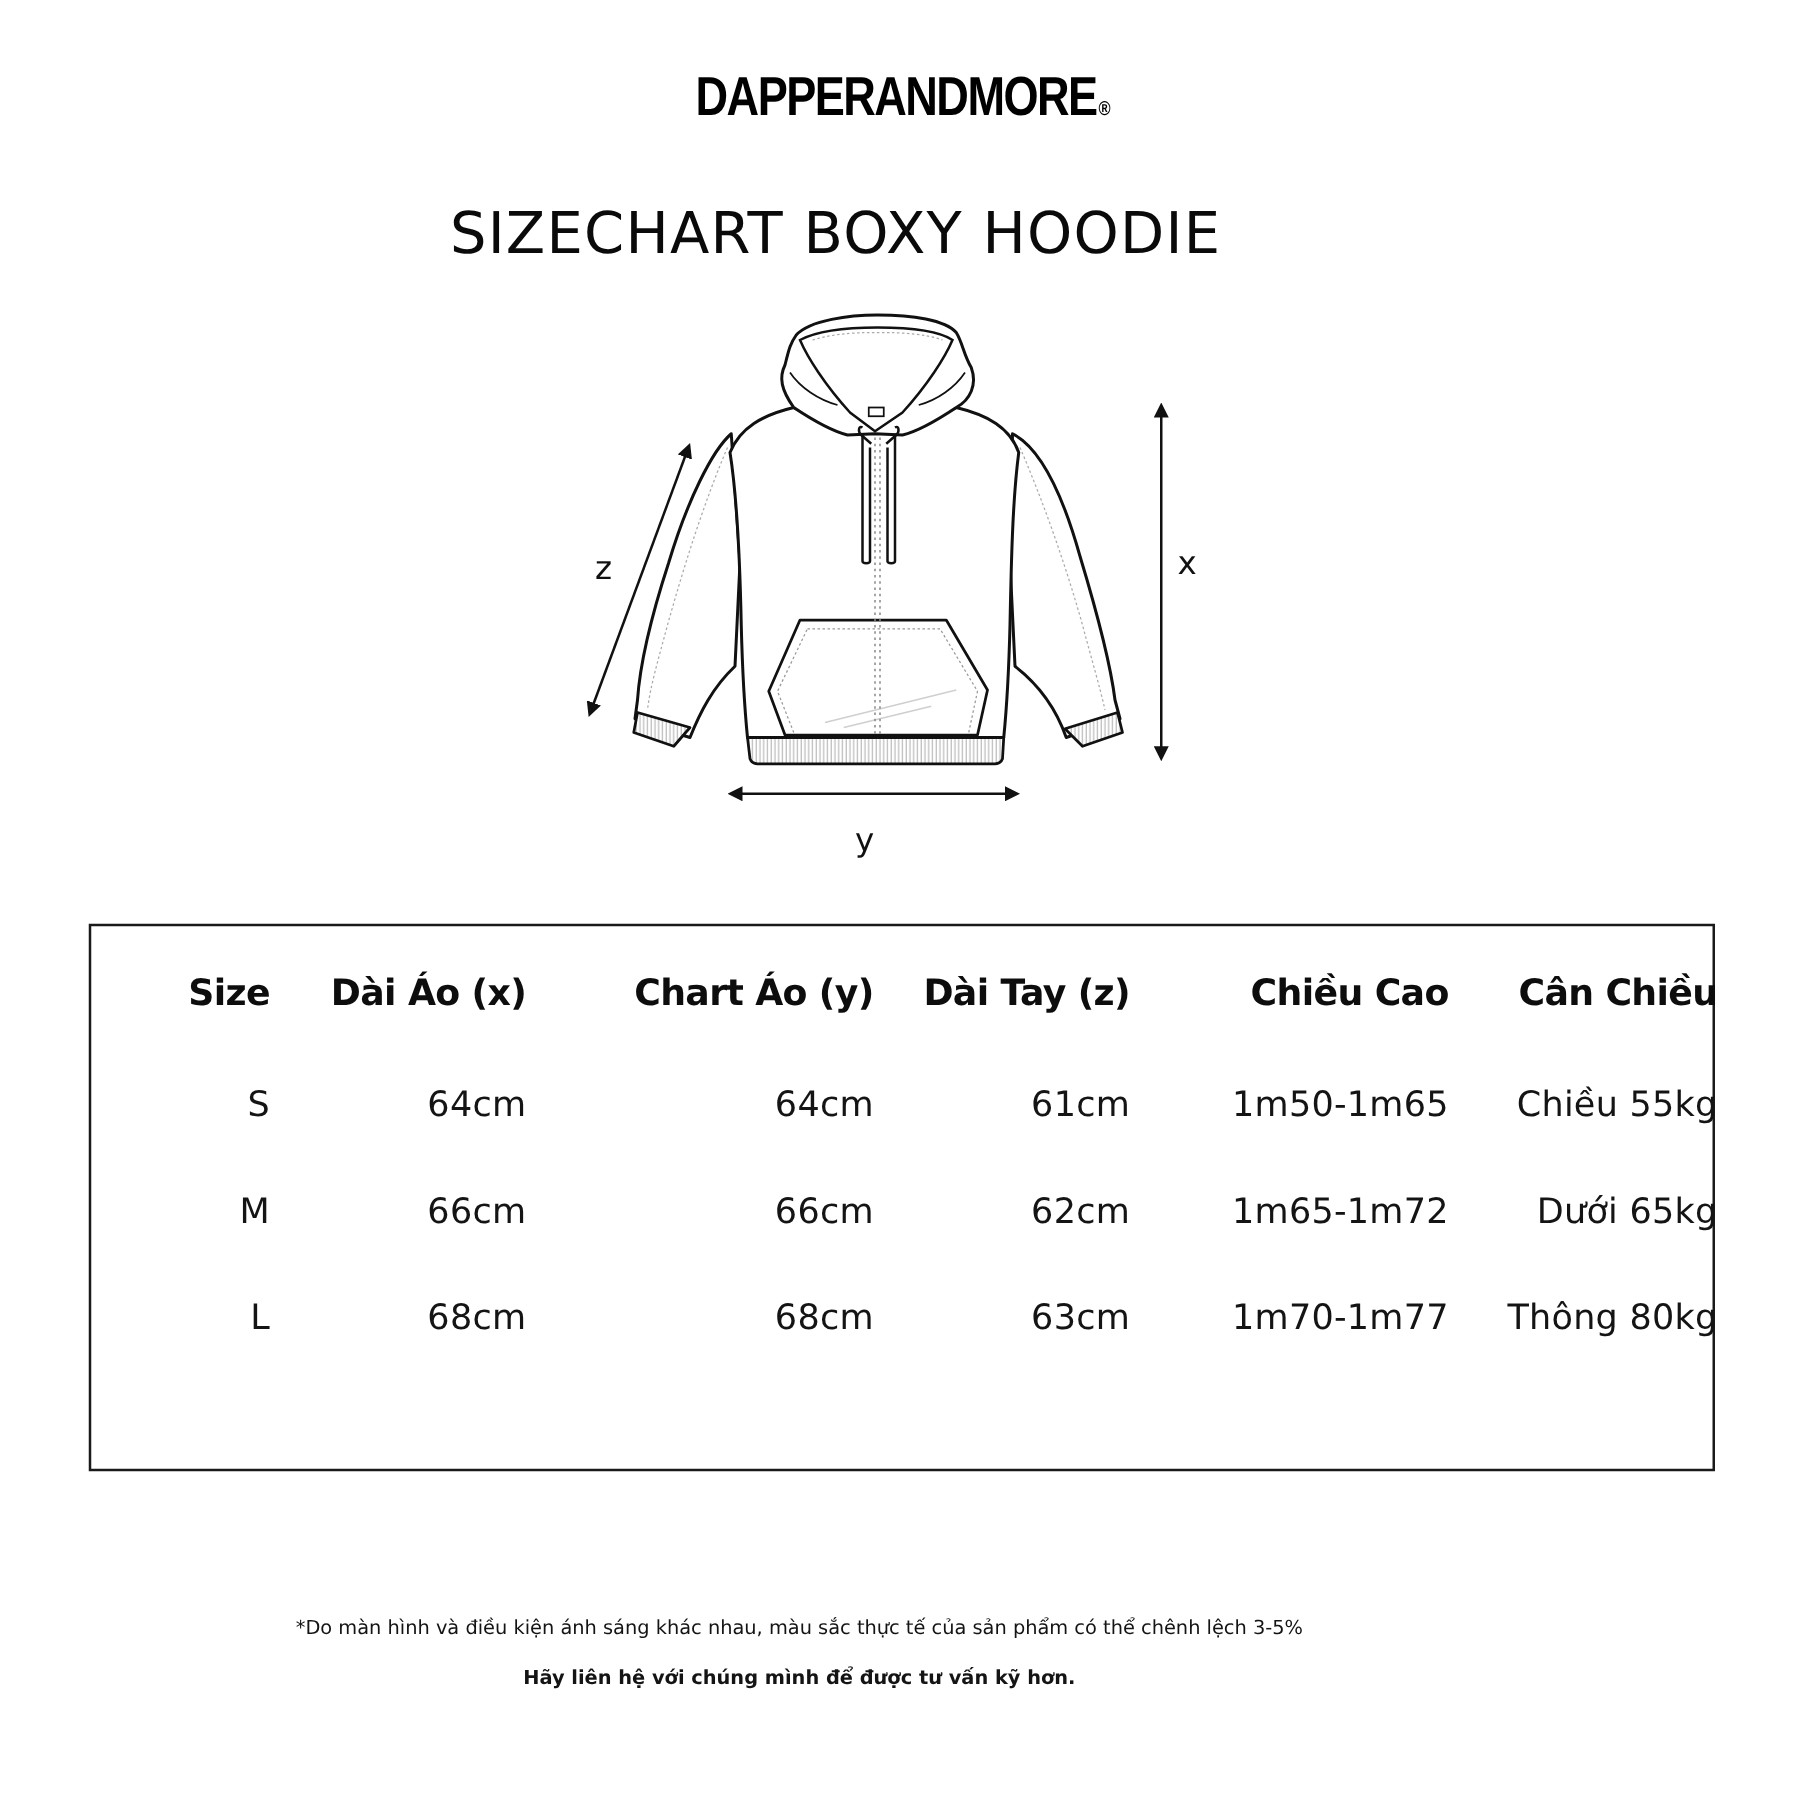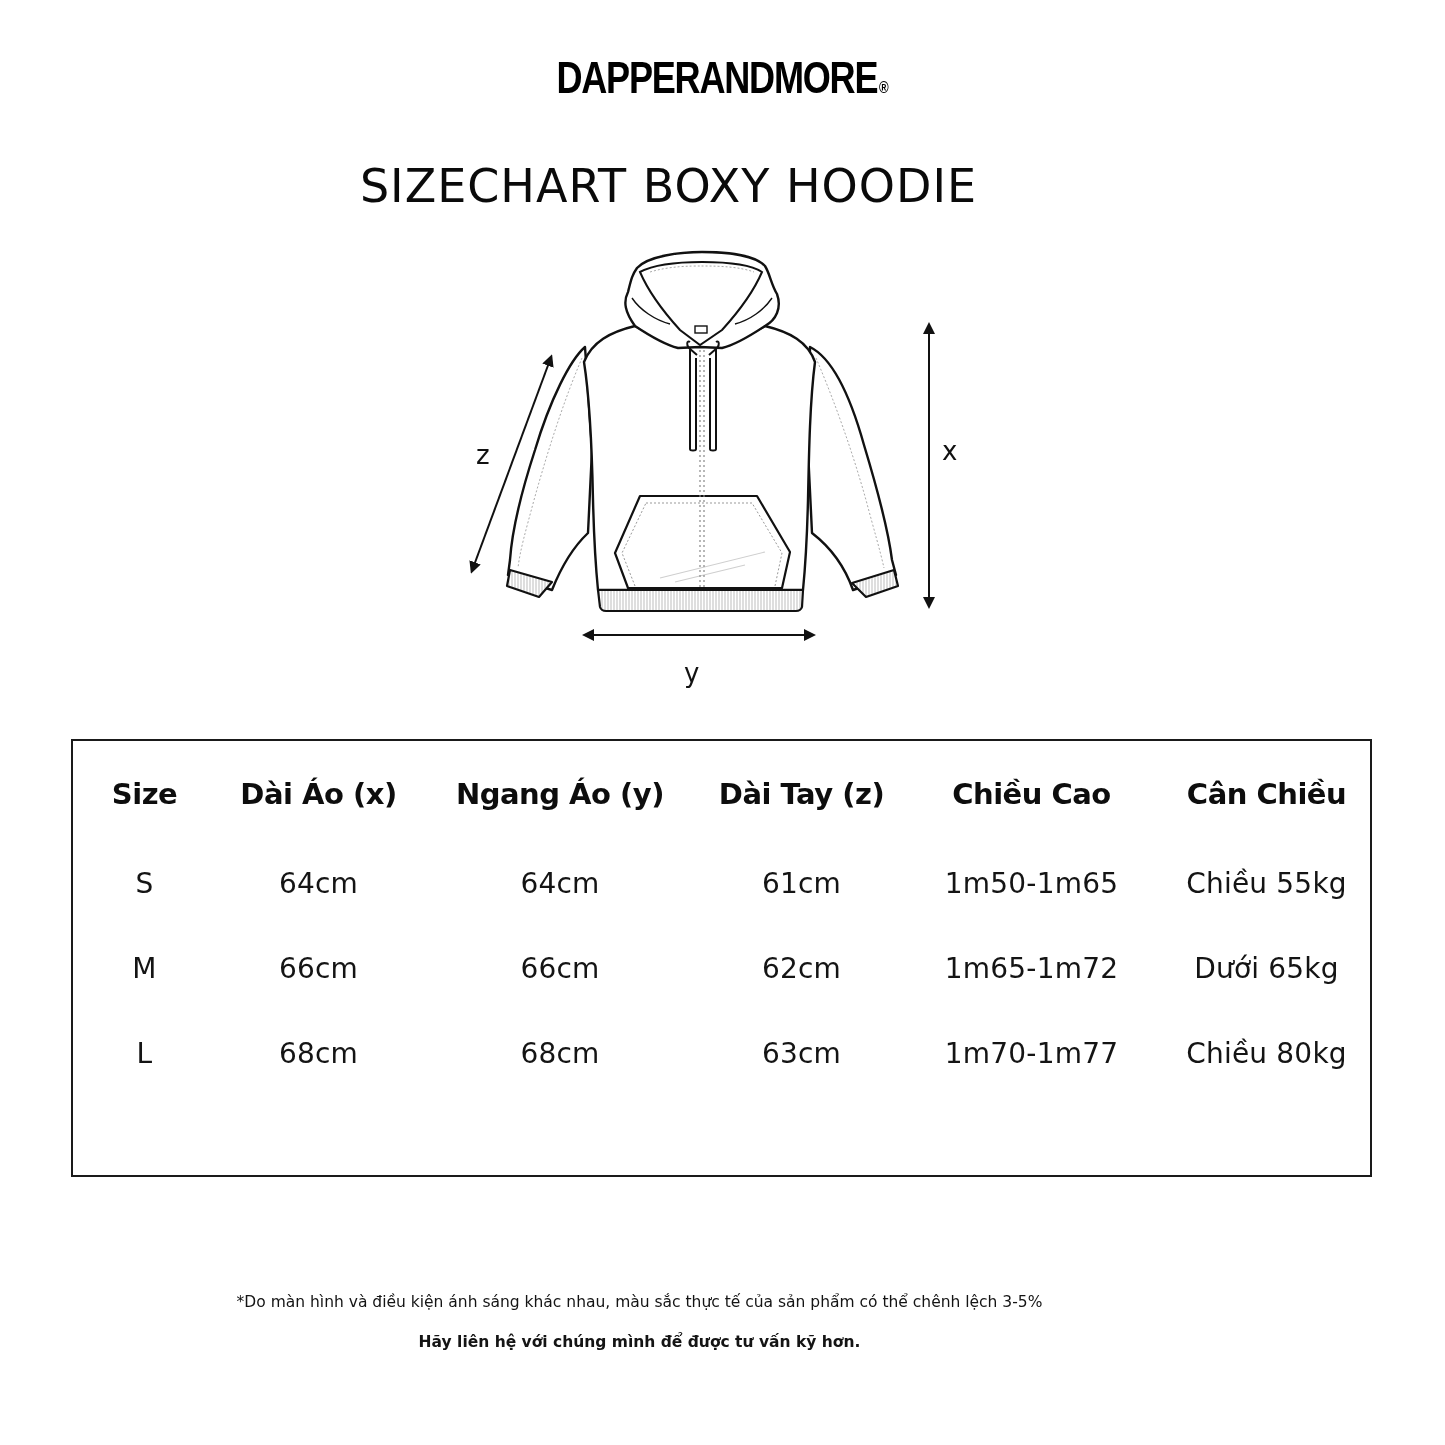--- a/index.html
+++ b/index.html
@@ -79,21 +79,21 @@
     }
     table.sizes {
       position: absolute;
       left: 0;
       top: 0;
       width: 100%;
       border-collapse: collapse;
       table-layout: fixed;
     }
     table.sizes th, table.sizes td {
-      text-align: center;
+      text-align: right;
       padding: 0;
       white-space: nowrap;
     }
     table.sizes th {
       font-family: "DejaVu Sans", sans-serif;
       font-weight: 700;
       font-size: 29px;
       height: 94px;
       padding-top: 6px;
       letter-spacing: -0.5px;
@@ -208,21 +208,21 @@
       <col style="width:205px">
       <col style="width:278px">
       <col style="width:205px">
       <col style="width:255px">
       <col style="width:215px">
     </colgroup>
     <thead>
       <tr>
         <th>Size</th>
         <th>Dài Áo (x)</th>
-        <th>Ngang Áo (y)</th>
+        <th>Chart Áo (y)</th>
         <th>Dài Tay (z)</th>
         <th>Chiều Cao</th>
         <th>Cân Chiều</th>
       </tr>
     </thead>
     <tbody>
       <tr>
         <td>S</td>
         <td>64cm</td>
         <td>64cm</td>
@@ -237,21 +237,21 @@
         <td>62cm</td>
         <td>1m65-1m72</td>
         <td>Dưới 65kg</td>
       </tr>
       <tr>
         <td>L</td>
         <td>68cm</td>
         <td>68cm</td>
         <td>63cm</td>
         <td>1m70-1m77</td>
-        <td>Chiều 80kg</td>
+        <td>Thông 80kg</td>
       </tr>
     </tbody>
   </table>
 </div>
 
 <div class="notes">
   <p>*Do màn hình và điều kiện ánh sáng khác nhau, màu sắc thực tế của sản phẩm có thể chênh lệch 3-5%</p>
   <div class="gap"></div>
   <p class="bold">Hãy liên hệ với chúng mình để được tư vấn kỹ hơn.</p>
 </div>

